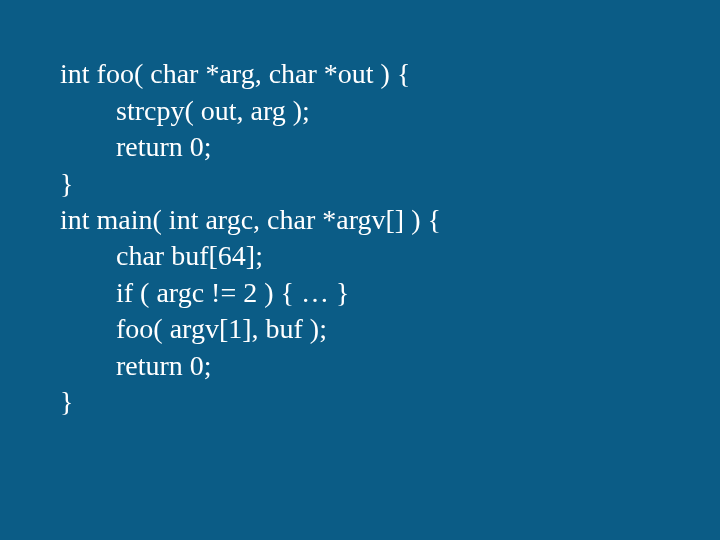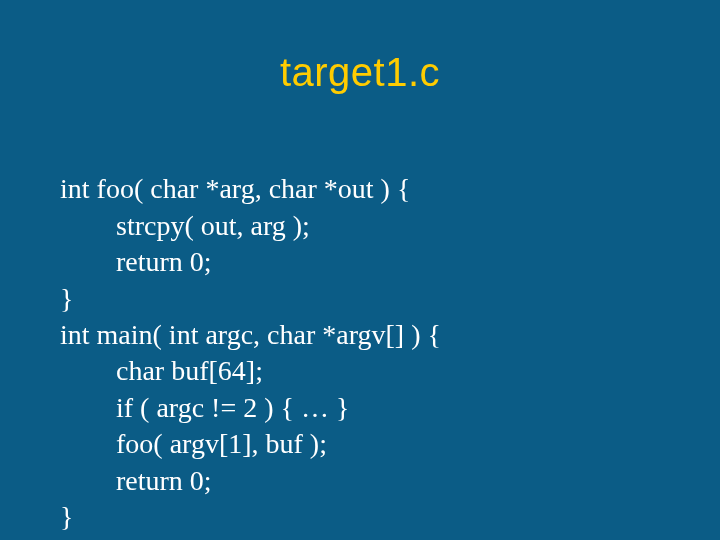--- a/index.html
+++ b/index.html
@@ -35,21 +35,20 @@
     line-height: 1.3;
     white-space: pre;
     font-family: Liberation Serif, serif;
     margin-left: 20px;
   }
 </style>
 </head>
 <body>
 
 <div class="slide">
-  <div class="title">target1.c</div>
   <div class="code">
 <span>int foo( char *arg, char *out ) {</span>
 <span>        strcpy( out, arg );</span>
 <span>        return 0;</span>
 <span>}</span>
 <span>int main( int argc, char *argv[] ) {</span>
 <span>        char buf[64];</span>
 <span>        if ( argc != 2 ) { … }</span>
 <span>        foo( argv[1], buf );</span>
 <span>        return 0;</span>

